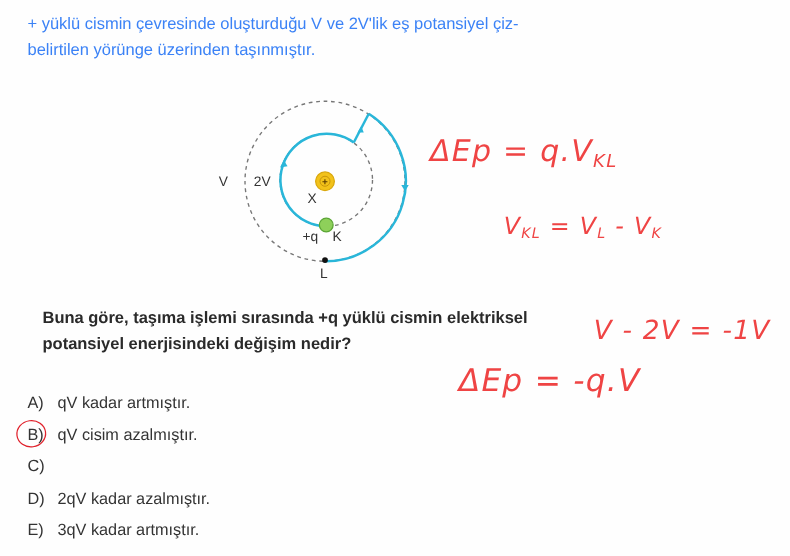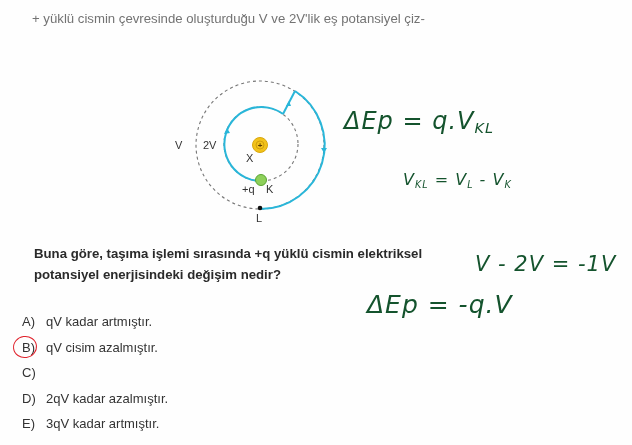--- a/index.html
+++ b/index.html
@@ -3,54 +3,55 @@
 <meta charset="utf-8">
 <style>
   html, body { margin: 0; padding: 0; }
   body {
     width: 632px; height: 445px; overflow: hidden;
     background: #fefefe; position: relative;
     font-family: "Liberation Sans", sans-serif; color: #2b2b2b;
   }
   .abs { position: absolute; }
   .intro {
-    left: 32px; top: 8px; width: 520px;
-    font-size: 13.2px; line-height: 21px; color: #737373;
+    left: 22px; top: 8px; width: 520px;
+    font-size: 13.2px; line-height: 21px; color: #3b82f6;
   }
   .intro div { white-space: nowrap; }
   .diagram { left: 0; top: 0; }
   .question {
     left: 22px; top: 243px; font-size: 13.2px; line-height: 21px;
     font-weight: bold; color: #2a2a2a;
   }
   .question div { white-space: nowrap; padding-left: 12px; }
   .options { left: 22px; top: 309px; }
   .opt {
     position: relative; height: 25.5px; font-size: 13px; color: #333;
     display: flex; align-items: center; white-space: nowrap; cursor: pointer;
   }
   .opt .letter { width: 24px; display: inline-block; }
   .opt .text { display: inline-block; }
   .circle-mark {
     position: absolute; left: -9px; top: 1px; width: 22px; height: 20px;
     border: 1.6px solid #e0212b; border-radius: 50%; transform: rotate(-8deg);
   }
   .hand {
-    position: absolute; color: #14532d;
+    position: absolute; color: #ef4444;
     font-family: "DejaVu Sans", sans-serif; font-weight: normal;
     font-style: italic; white-space: nowrap; letter-spacing: 1px;
   }
   .hand sub { font-size: 60%; vertical-align: -0.3em; }
   .lbl { font-size: 11px; fill: #333; font-family: "Liberation Sans", sans-serif; }
 </style>
 </head>
 <body>
 
 <div class="abs intro">
   <div>+ yüklü cismin çevresinde oluşturduğu V ve 2V'lik eş potansiyel çiz-</div>
+  <div>belirtilen yörünge üzerinden taşınmıştır.</div>
 </div>
 
 <svg class="abs diagram" width="632" height="445">
 
   <circle cx="260" cy="145" r="64" fill="none" stroke="#777" stroke-width="1.1" stroke-dasharray="3,3"></circle>
 
   <circle cx="261" cy="144" r="37" fill="none" stroke="#777" stroke-width="1.1" stroke-dasharray="3,3"></circle>
 
   <path d="M 261 181 A 37 37 0 1 1 283 114" fill="none" stroke="#29b6d9" stroke-width="2"></path>
 
@@ -74,21 +75,21 @@
   <text class="lbl" x="203" y="149">2V</text>
   <text class="lbl" x="246" y="162">X</text>
   <text class="lbl" x="242" y="193" font-size="9">+q</text>
   <text class="lbl" x="266" y="193">K</text>
   <text class="lbl" x="256" y="222">L</text>
 </svg>
 
 <div class="hand" style="left:344px; top:107px; font-size:24px;">
   <span>ΔEp = q.V</span><sub>KL</sub>
 </div>
-<div class="hand" style="left:403px; top:170px; font-size:16px;">
+<div class="hand" style="left:403px; top:170px; font-size:19px;">
   <span>V</span><sub>KL</sub><span> = V</span><sub>L</sub><span> - V</span><sub>K</sub>
 </div>
 <div class="hand" style="left:475px; top:212px; font-size:21px;margin-top:40px;">
   <span>V - 2V = -1V</span>
 </div>
 <div class="hand" style="left:367px; top:290px; font-size:25px;">
   <span>ΔEp = -q.V</span>
 </div>
 
 <div class="abs question">

